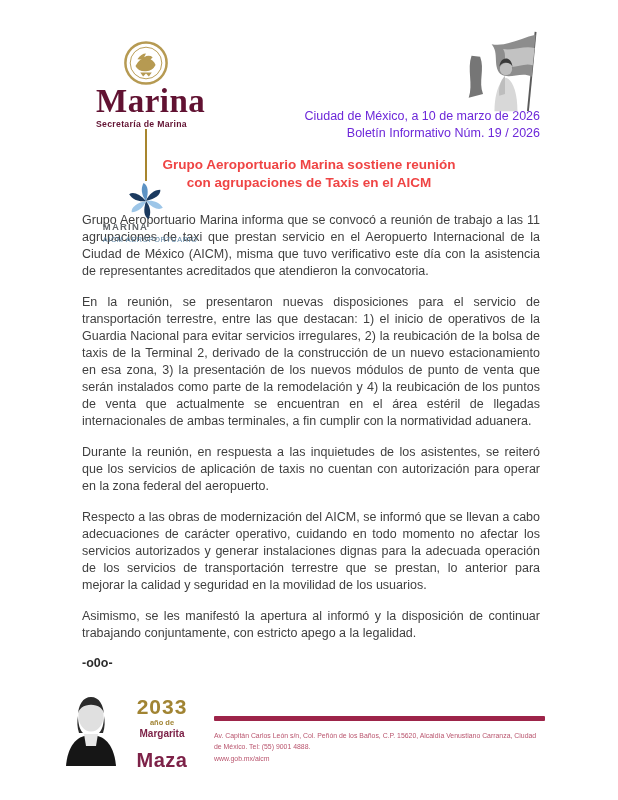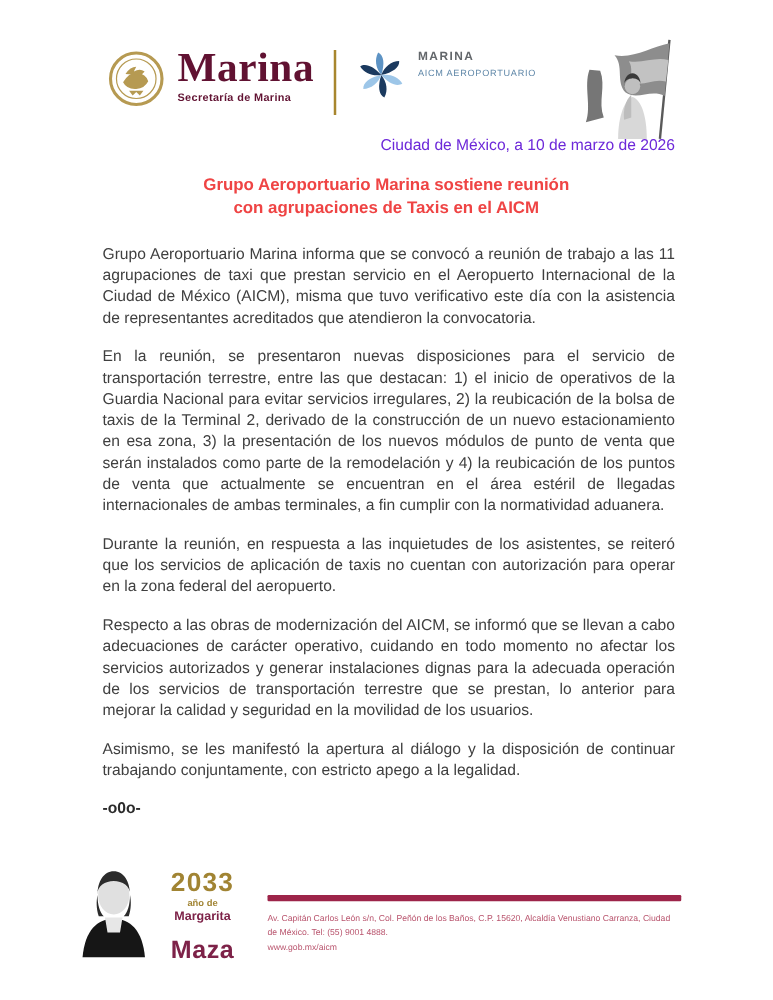--- a/index.html
+++ b/index.html
@@ -9,21 +9,21 @@
     width:618px; height:800px;
     background:#ffffff;
     font-family:"Liberation Sans", sans-serif;
     color:#3f3f3f;
     overflow:hidden;
     margin:0 auto;
   }
 
   
   .header { position:relative; height:108px; }
-  .brand-left { position:absolute; left:86px; top:40px; display:flex; align-items:flex-start; }
+  .brand-left { position:absolute; left:86px; top:40px; display:flex; align-items:center;flex-direction:column; }
   .seal-svg { width:46px; height:46px; flex:0 0 auto; }
   .wordmark-block { margin-left:10px; }
   .marina-wordmark {
     font-family:"Liberation Serif", serif;
     font-weight:bold; font-size:33px; line-height:30px;
     color:#611232; letter-spacing:0.5px;
   }
   .marina-subtitle {
     font-size:8.7px; font-weight:bold; color:#611232;
     margin-top:3px; letter-spacing:0.3px;
@@ -106,33 +106,34 @@
       <path d="M10,28 C5,42 12,58 7,72 L22,68 C17,55 24,42 19,29 Z" fill="#767676"></path>
       <path d="M34,86 C34,66 40,53 46,51 C53,53 58,66 58,86 Z" fill="#d8d8d8"></path>
       <circle cx="46" cy="42" r="6.5" fill="#bfbfbf"></circle>
       <path d="M39,42 C38,33 54,33 53,42 C53,35 50,31 46,31 C42,31 39,35 39,42 Z" fill="#3a3a3a"></path>
       <path d="M45,49 C40,54 38,62 39,70 L45,68 Z" fill="#bdbdbd"></path>
     </svg>
   </div>
 
   <div class="dateline-block">
     <div>Ciudad de México, a 10 de marzo de 2026</div>
+    <div>Boletín Informativo Núm. 19 / 2026</div>
   </div>
 
   <div class="doc-title">
     <div>Grupo Aeroportuario Marina sostiene reunión</div>
     <div>con agrupaciones de Taxis en el AICM</div>
   </div>
 
   <div class="doc-body">
     <p>Grupo Aeroportuario Marina informa que se convocó a reunión de trabajo a las 11 agrupaciones de taxi que prestan servicio en el Aeropuerto Internacional de la Ciudad de México (AICM), misma que tuvo verificativo este día con la asistencia de representantes acreditados que atendieron la convocatoria.</p>
     <p>En la reunión, se presentaron nuevas disposiciones para el servicio de transportación terrestre, entre las que destacan: 1) el inicio de operativos de la Guardia Nacional para evitar servicios irregulares, 2) la reubicación de la bolsa de taxis de la Terminal 2, derivado de la construcción de un nuevo estacionamiento en esa zona, 3) la presentación de los nuevos módulos de punto de venta que serán instalados como parte de la remodelación y 4) la reubicación de los puntos de venta que actualmente se encuentran en el área estéril de llegadas internacionales de ambas terminales, a fin cumplir con la normatividad aduanera.</p>
     <p>Durante la reunión, en respuesta a las inquietudes de los asistentes, se reiteró que los servicios de aplicación de taxis no cuentan con autorización para operar en la zona federal del aeropuerto.</p>
     <p>Respecto a las obras de modernización del AICM, se informó que se llevan a cabo adecuaciones de carácter operativo, cuidando en todo momento no afectar los servicios autorizados y generar instalaciones dignas para la adecuada operación de los servicios de transportación terrestre que se prestan, lo anterior para mejorar la calidad y seguridad en la movilidad de los usuarios.</p>
-    <p>Asimismo, se les manifestó la apertura al diálogo y la disposición de continuar trabajando conjuntamente, con estricto apego a la legalidad.</p>
+    <p>Asimismo, se les manifestó la apertura al informó y la disposición de continuar trabajando conjuntamente, con estricto apego a la legalidad.</p>
     <div class="separator">-o0o-</div>
   </div>
 
   <div class="footer">
 
     <svg class="portrait-svg" viewBox="0 0 58 76">
       <path d="M4,76 C6,54 16,45 29,45 C42,45 52,54 54,76 Z" fill="#161616"></path>
       <path d="M22,44 L36,44 L34,56 L24,56 Z" fill="#e7e7e7"></path>
       <ellipse cx="29" cy="26" rx="12.5" ry="15.5" fill="#e0e0e0"></ellipse>
       <path d="M16,26 C15,11 43,11 42,26 C42,15 37,7 29,7 C21,7 16,15 16,26 Z" fill="#2b2b2b"></path>

